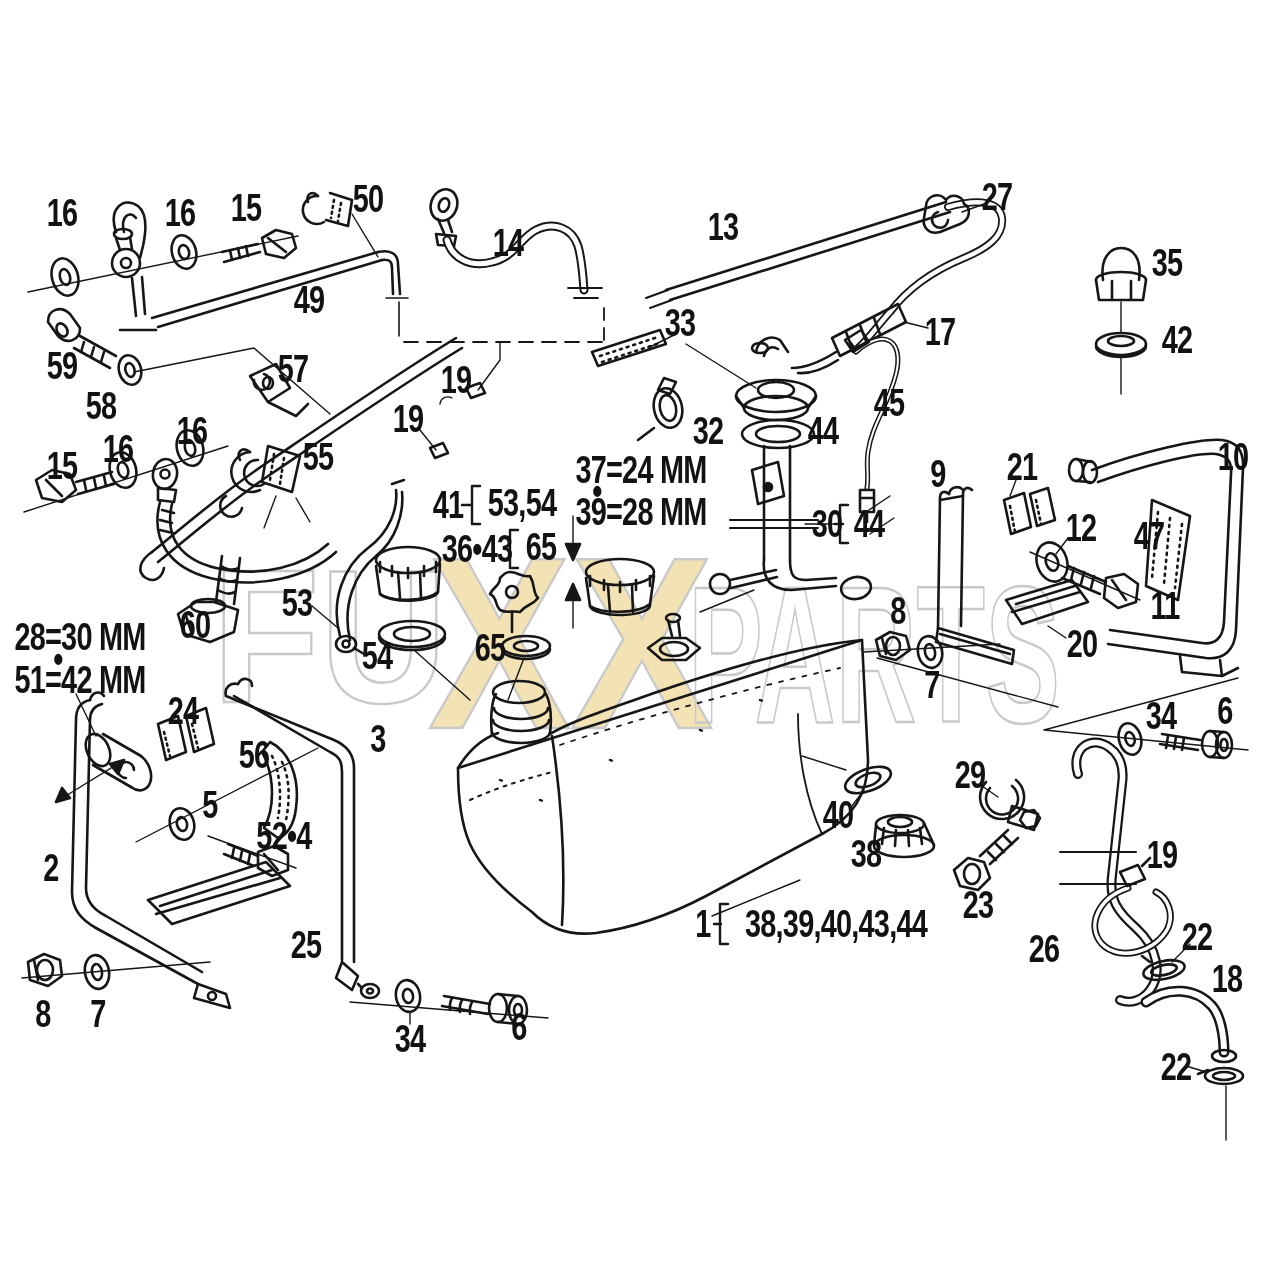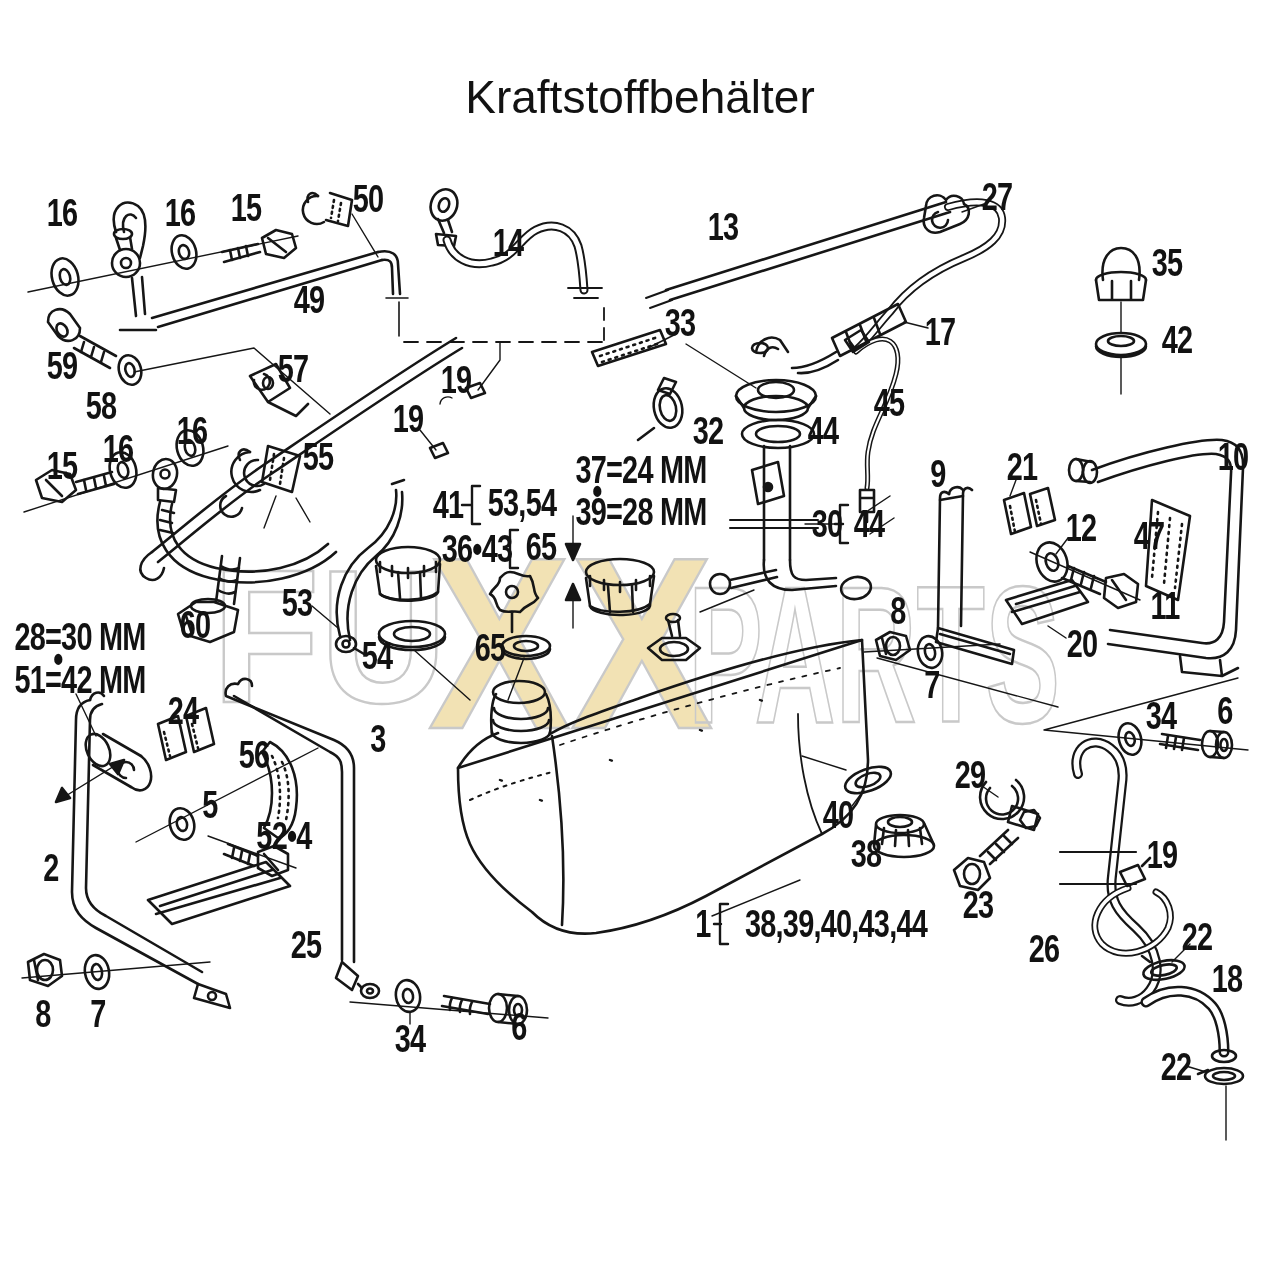--- a/index.html
+++ b/index.html
@@ -349,21 +349,20 @@
 
       <g stroke-width="2.4">
         <path d="M480,486 h-8 v38 h8 M462,505 h10"></path>
         <path d="M518,530 h-8 v38 h8"></path>
         <path d="M848,505 h-8 v38 h8 M835,524 h8"></path>
         <path d="M728,904 h-8 v40 h8 M714,924 h7"></path>
       </g>
     </g>
   </svg>
 
-  <div id="title">Kraftstoffbehälter</div>
 
   <div id="labels">
       <div class="label" style="left: 62px; top: 213px;">16</div>
       <div class="label" style="left: 180px; top: 213px;">16</div>
       <div class="label" style="left: 246px; top: 208px;">15</div>
       <div class="label" style="left: 368px; top: 199px;">50</div>
       <div class="label" style="left: 309px; top: 300px;">49</div>
       <div class="label" style="left: 508px; top: 243px;">14</div>
       <div class="label" style="left: 723px; top: 227px;">13</div>
       <div class="label" style="left: 997px; top: 197px;">27</div>

